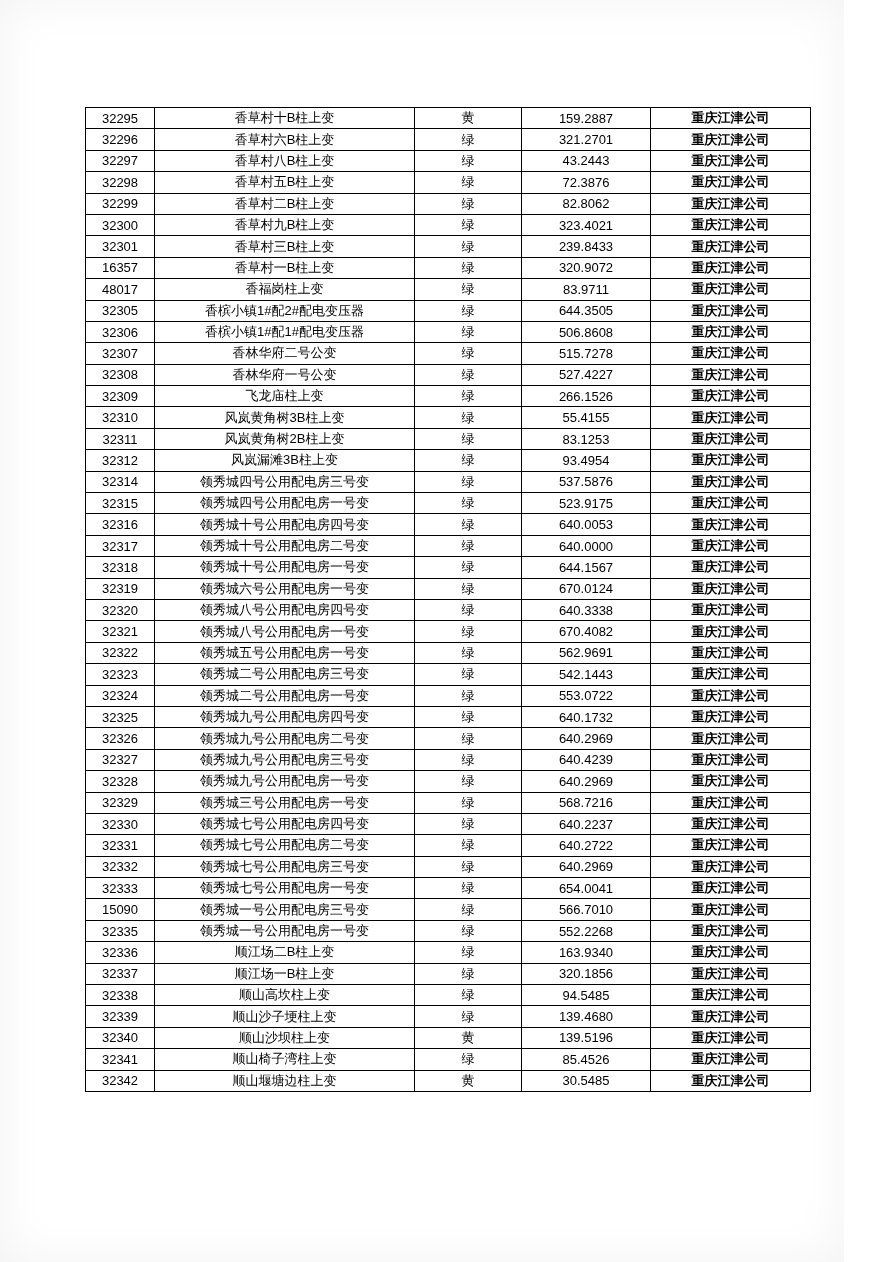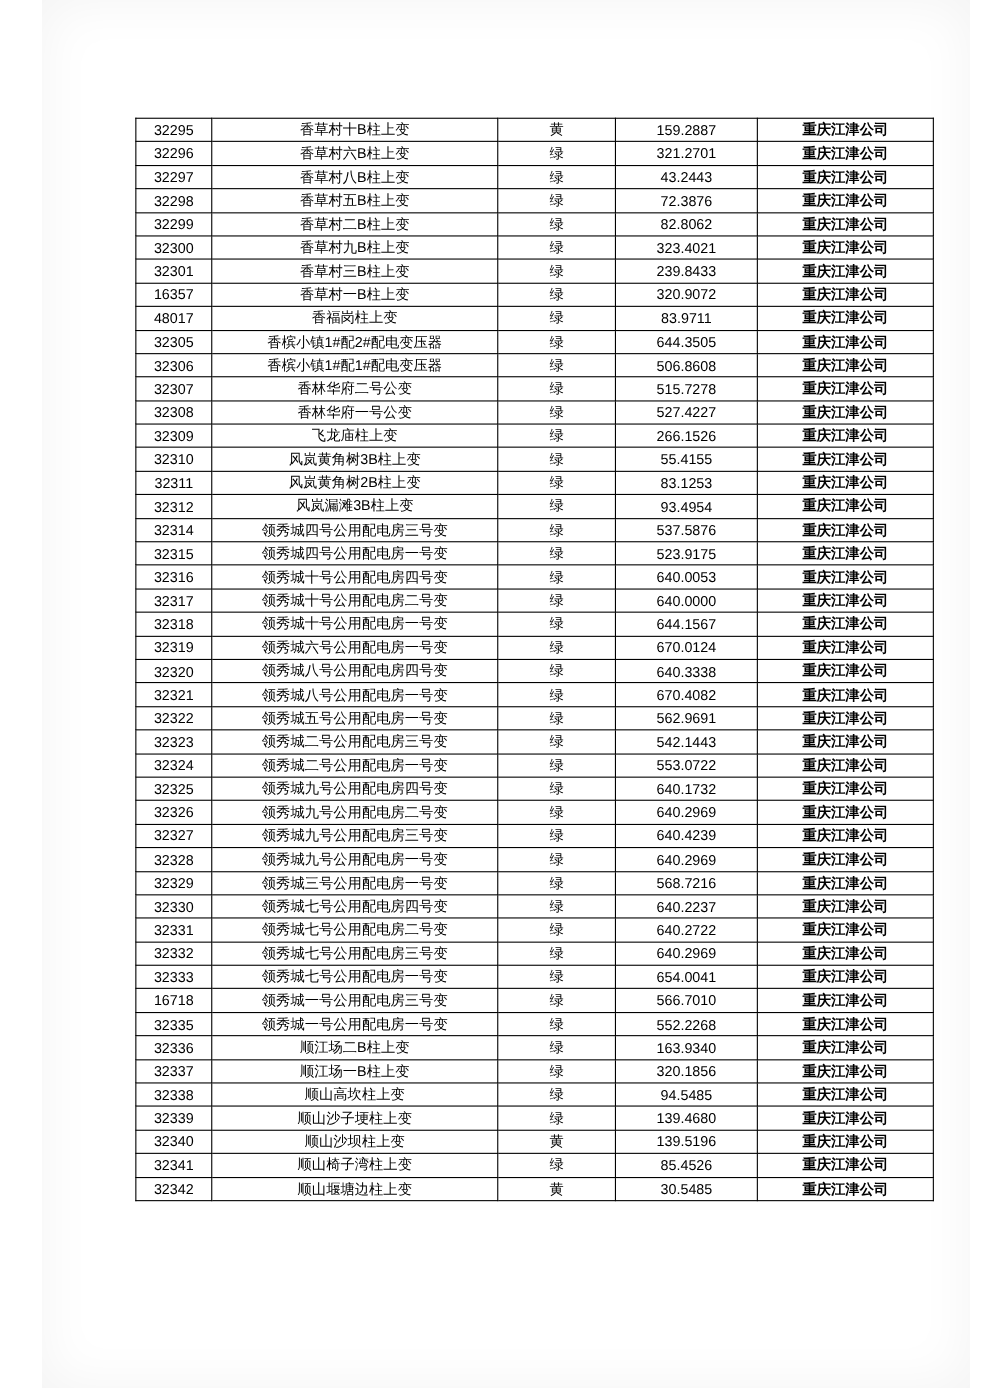--- a/index.html
+++ b/index.html
@@ -8,21 +8,20 @@
     background: #ffffff;
     font-family: "Liberation Sans", "DejaVu Sans", sans-serif;
   }
   .page {
     position: relative;
     width: 844px;
     height: 1262px;
     background: #ffffff;
     overflow: hidden;
     box-shadow: inset 0 0 50px rgba(0,0,0,0.05);
-    margin-left: 38px;
   }
   table.data-table {
     position: absolute;
     left: 85px;
     top: 107px;
     border-collapse: collapse;
     table-layout: fixed;
   }
   table.data-table td {
     border: 1px solid #000000;
@@ -300,21 +299,21 @@
           <td class="col-company">重庆江津公司</td>
         </tr>
         <tr>
           <td class="col-id">32333</td>
           <td class="col-name">领秀城七号公用配电房一号变</td>
           <td class="col-status">绿</td>
           <td class="col-value">654.0041</td>
           <td class="col-company">重庆江津公司</td>
         </tr>
         <tr>
-          <td class="col-id">16718</td>
+          <td class="col-id">15090</td>
           <td class="col-name">领秀城一号公用配电房三号变</td>
           <td class="col-status">绿</td>
           <td class="col-value">566.7010</td>
           <td class="col-company">重庆江津公司</td>
         </tr>
         <tr>
           <td class="col-id">32335</td>
           <td class="col-name">领秀城一号公用配电房一号变</td>
           <td class="col-status">绿</td>
           <td class="col-value">552.2268</td>

